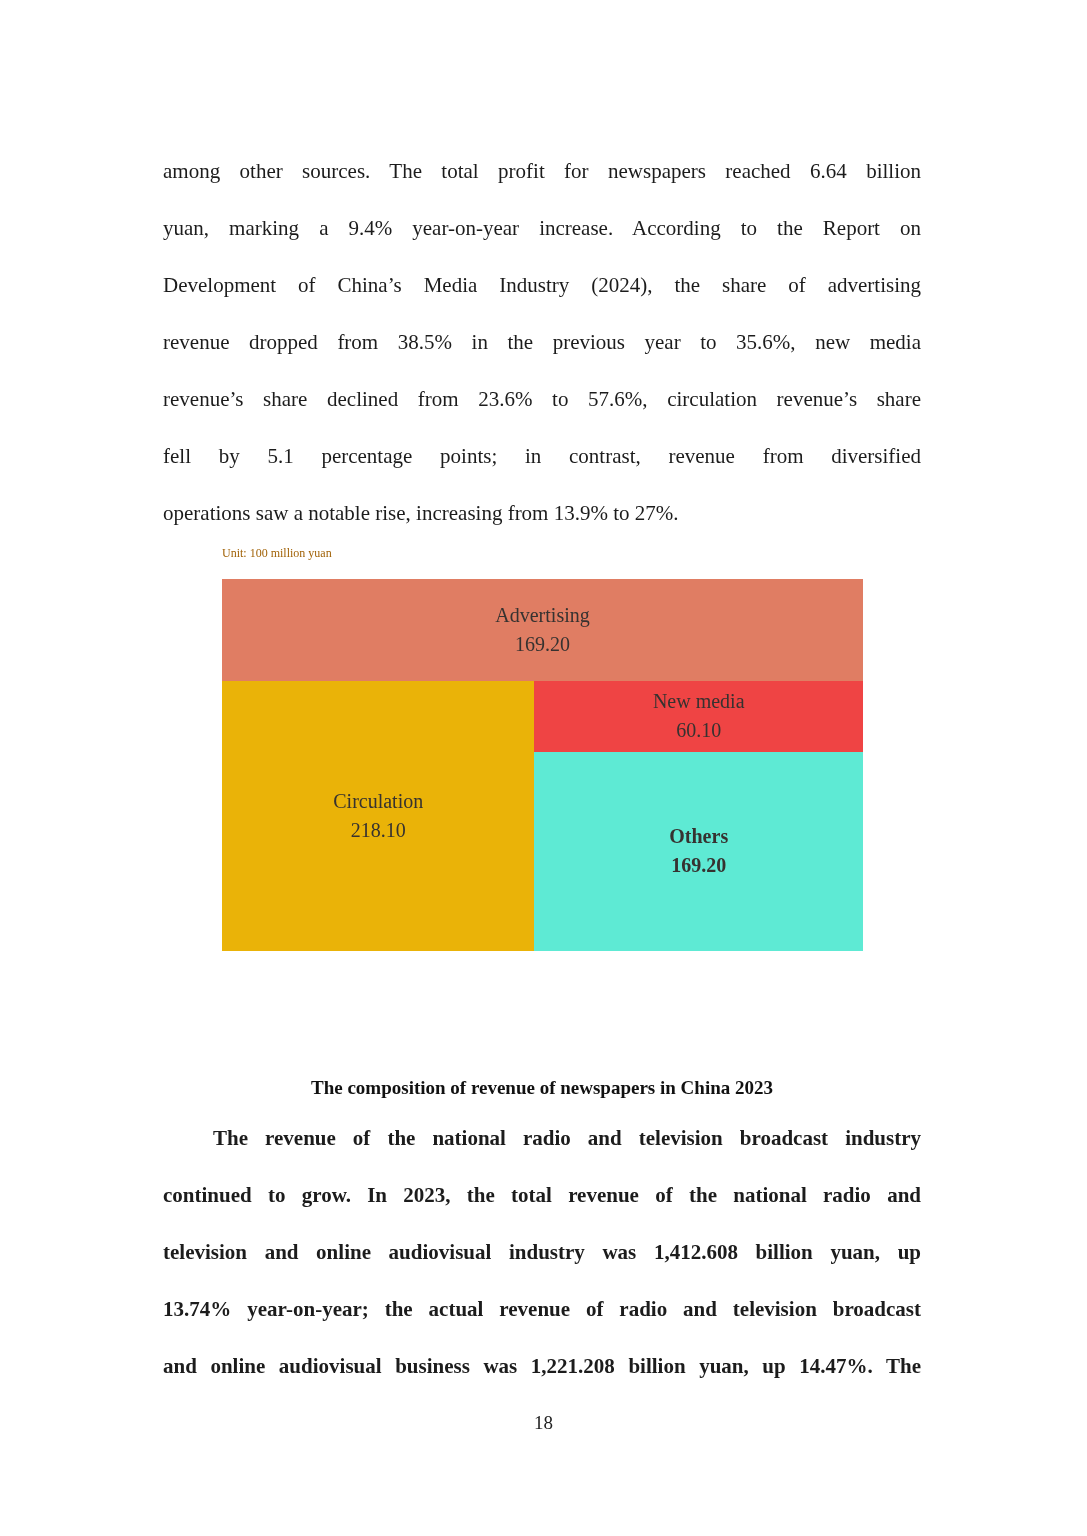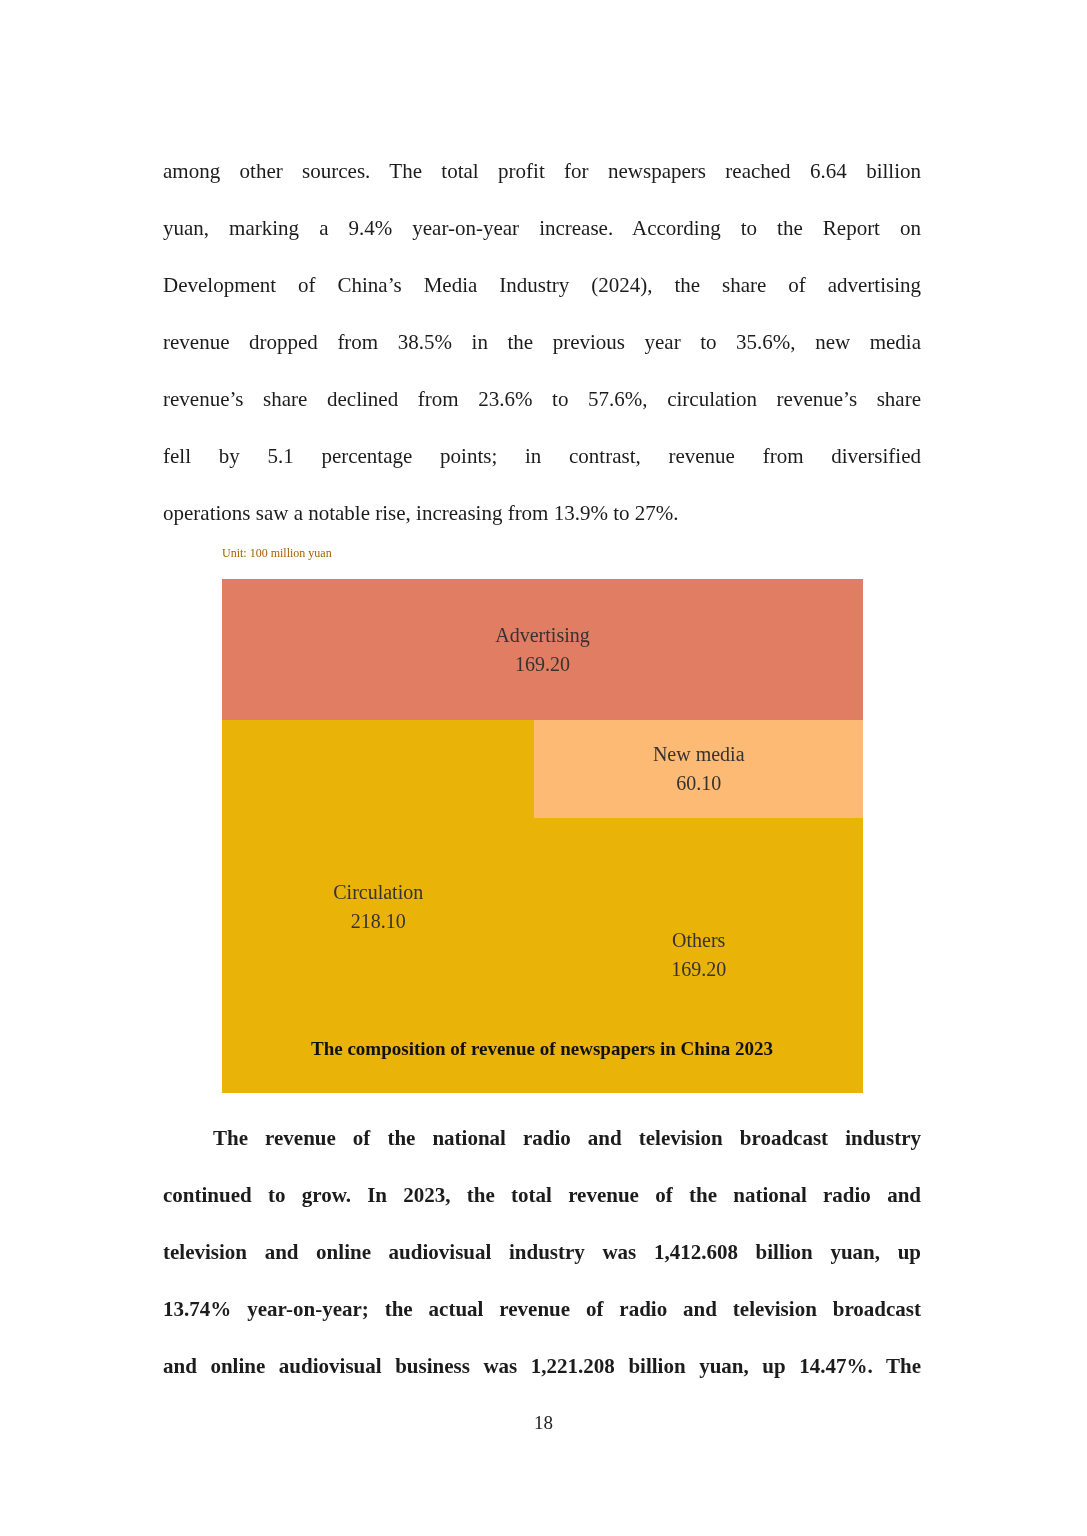--- a/index.html
+++ b/index.html
@@ -36,42 +36,42 @@
     top: 528px;
     font-size: 12px;
     line-height: 26px;
     color: #a16207;
   }
   .treemap {
     position: absolute;
     left: 222px;
     top: 567px;
     width: 641px;
-    height: 514px;
+    height: 372px;
     display: flex;
     flex-direction: column;
   }
   .tm-bottom-row { display: flex; width: 100%; flex: 1 1 auto; }
   .tm-right-col { display: flex; flex-direction: column; }
   .tile {
     display: flex;
     flex-direction: column;
     align-items: center;
     justify-content: center;
   }
   .tile .tname, .tile .tval {
     font-size: 20px;
     line-height: 29px;
     color: #363230;
     text-align: center;
   }
   .caption {
     position: absolute;
     left: 163px;
-    top: 1025px;
+    top: 1064px;
     width: 758px;
     text-align: center;
     font-weight: bold;
     font-size: 19px;
     line-height: 24px;
     color: #111111;
   }
   .pagenum {
     position: absolute;
     left: 0;
@@ -103,25 +103,25 @@
     <div class="tile" style="height: 27.4408%; flex: 0 0 27.4408%; background: rgb(224, 125, 99);">
       <div class="tname">Advertising</div>
       <div class="tval">169.20</div>
     </div>
     <div class="tm-bottom-row">
       <div class="tile" style="width: 48.7483%; flex: 0 0 48.7483%; background: #eab308;">
         <div class="tname">Circulation</div>
         <div class="tval">218.10</div>
       </div>
       <div class="tm-right-col" style="width: 51.2517%; flex: 1 1 auto;">
-        <div class="tile" style="height: 26.2102%; flex: 0 0 26.2102%; background: #fdba74;">
+        <div class="tile" style="height: 26.2102%; flex: 0 0 26.2102%; background: #ef4444;">
           <div class="tname">New media</div>
           <div class="tval">60.10</div>
         </div>
-        <div class="tile" style="flex: 1 1 auto; background: #eab308;">
+        <div class="tile" style="flex: 1 1 auto; background: #5eead4; font-weight: bold;">
           <div class="tname">Others</div>
           <div class="tval">169.20</div>
         </div>
       </div>
     </div>
   </div>
 
   <div class="caption">The composition of revenue of newspapers in China 2023</div>
 
   <div class="para" style="top:1098px;font-weight:bold;">

